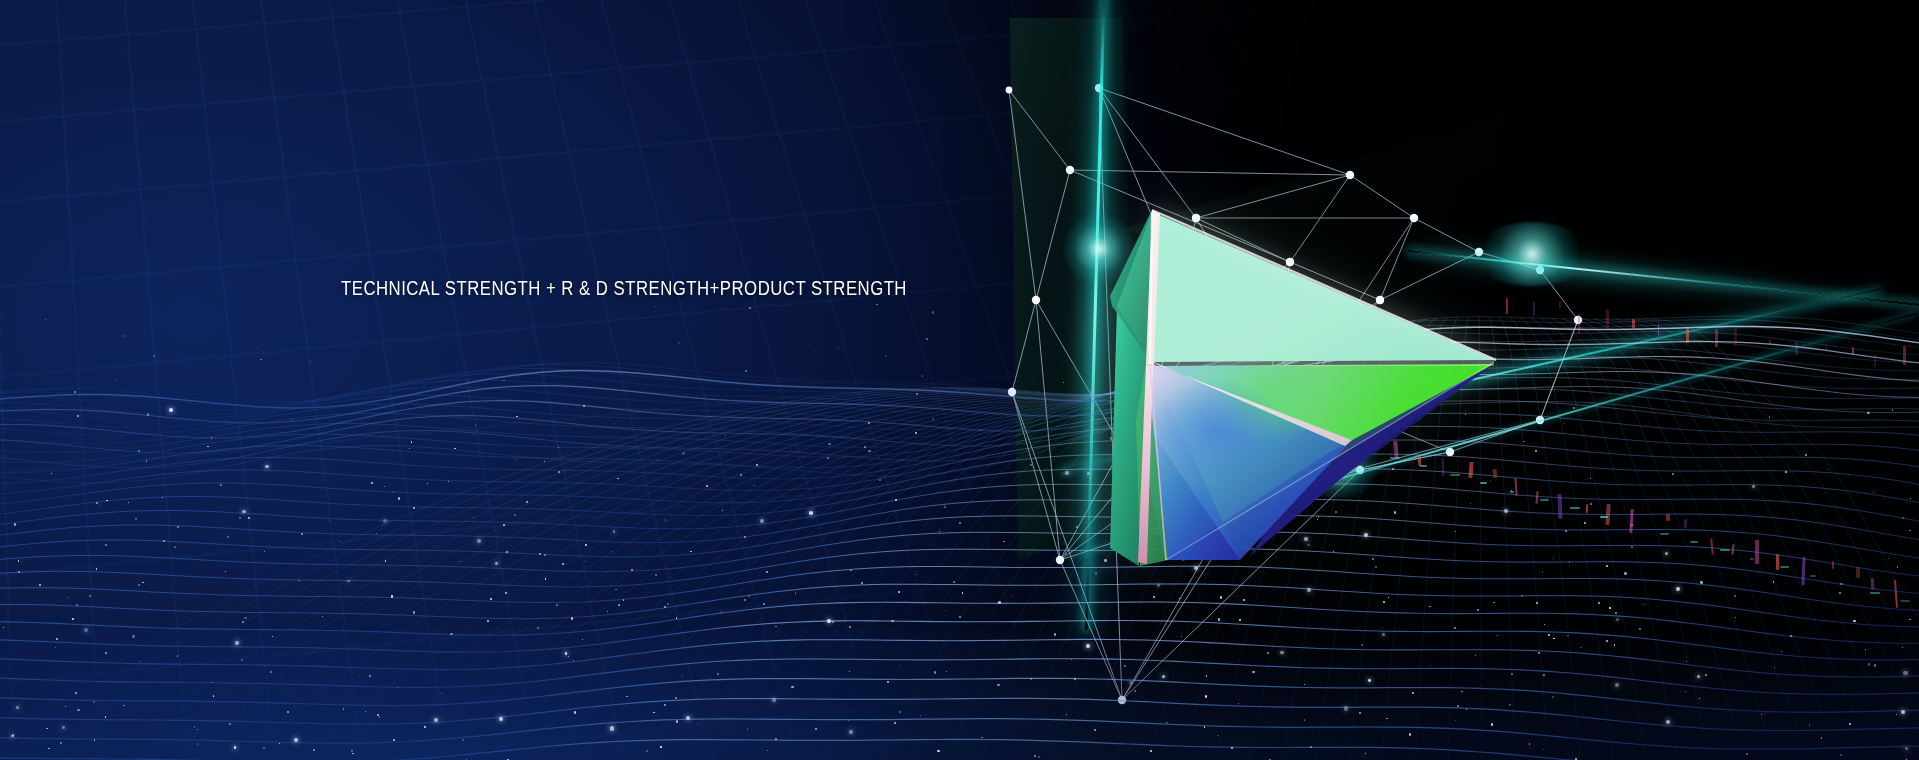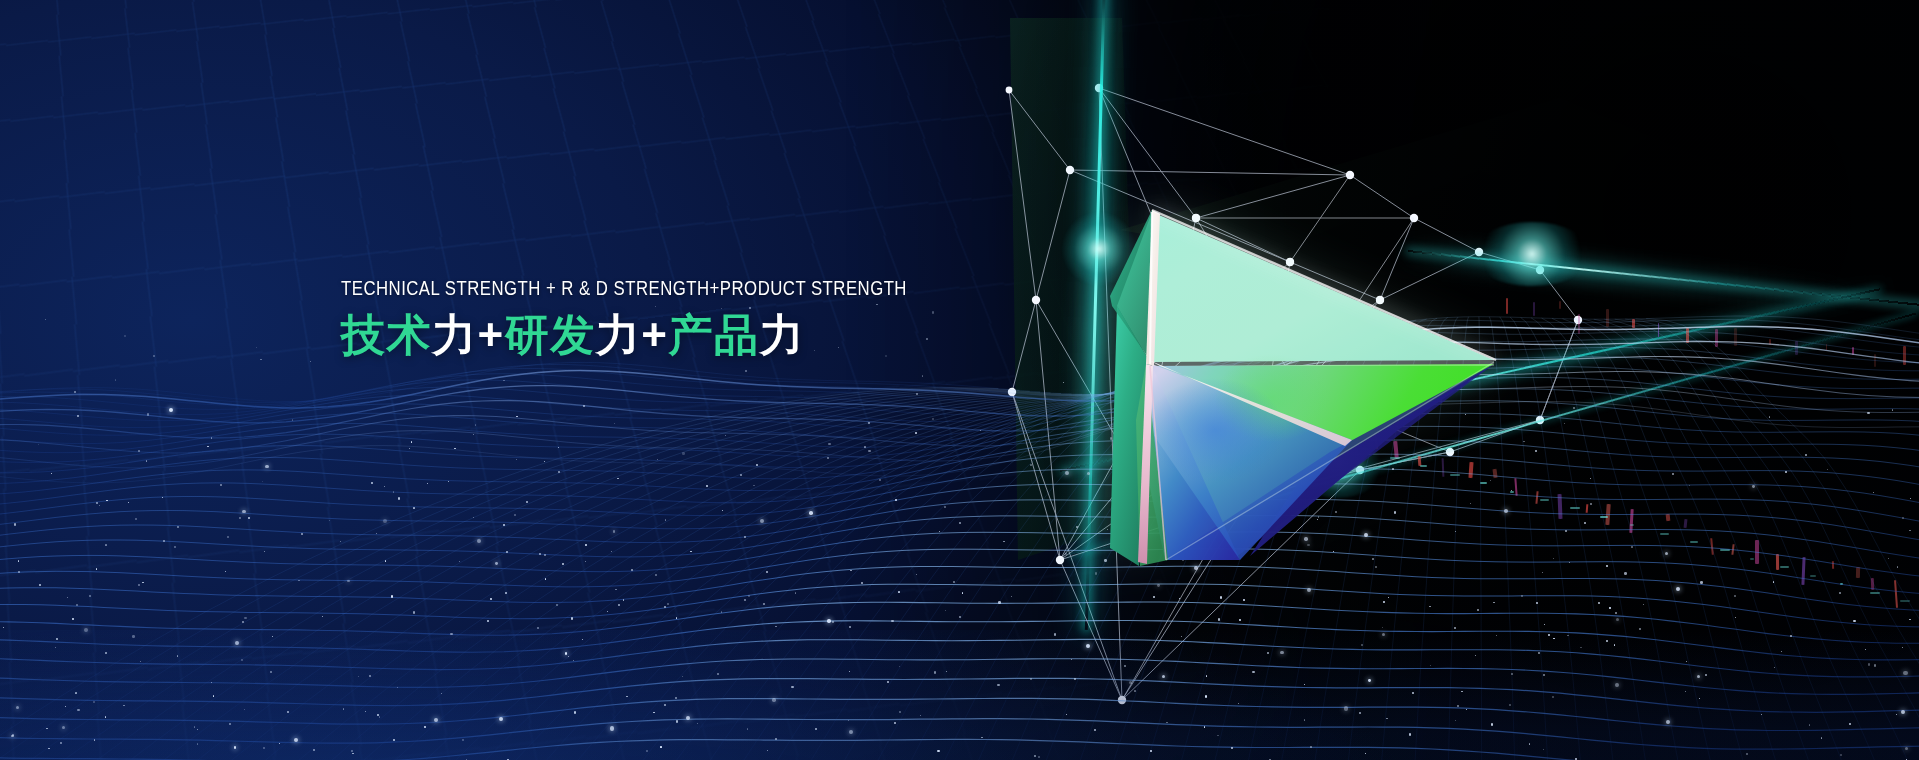--- a/index.html
+++ b/index.html
@@ -1038,16 +1038,15 @@
       <div class="dot" style="left: 744.5px; top: 370.1px; width: 2.34731px; height: 2.34731px; opacity: 0.47;"></div>
       <div class="dot" style="left: 153.3px; top: 355px; width: 2.06732px; height: 2.06732px; opacity: 0.37;"></div>
       <div class="dot" style="left: 876.4px; top: 304.3px; width: 1.12023px; height: 1.12023px; opacity: 0.49;"></div>
       <div class="dot" style="left: 931.6px; top: 311.3px; width: 2.36321px; height: 2.36321px; opacity: 0.3;"></div>
       <div class="dot" style="left: 262.1px; top: 481.1px; width: 1.34944px; height: 1.34944px; opacity: 0.19;"></div>
       <div class="dot" style="left: 38.1px; top: 444.4px; width: 1.09103px; height: 1.09103px; opacity: 0.21;"></div>
     </div>
 
   <div id="text-block">
     <div id="eyebrow">TECHNICAL STRENGTH + R &amp; D STRENGTH+PRODUCT STRENGTH</div>
-    <div id="headline"><span class="hl-green">技术</span><span class="hl-white">力</span><span class="hl-white">+</span><span class="hl-green">研发</span><span class="hl-white">力</span><span class="hl-white">+</span><span class="hl-green">产品</span><span class="hl-white">力</span></div>
   </div>
 
 </div>
 
 </body></html>

